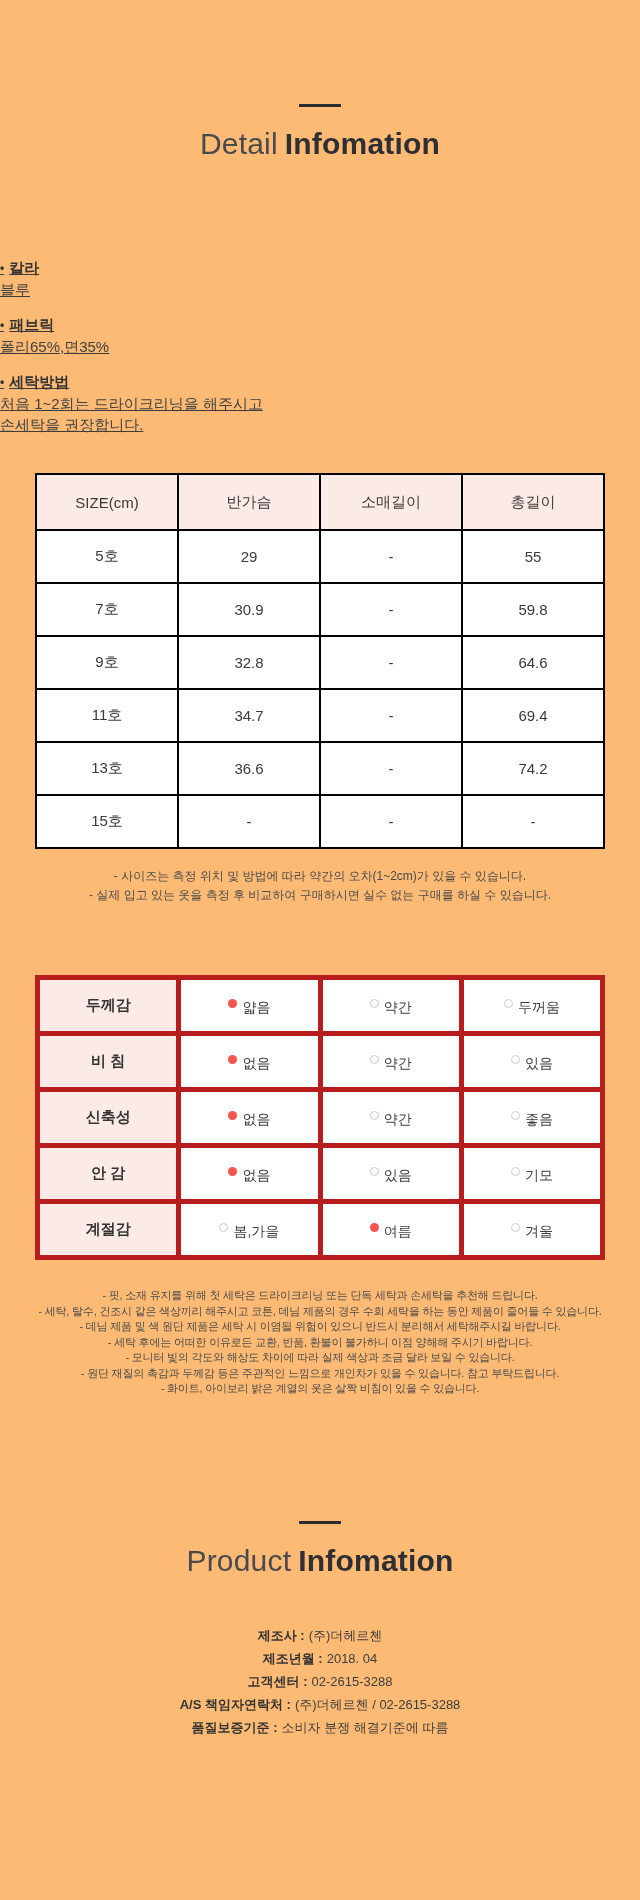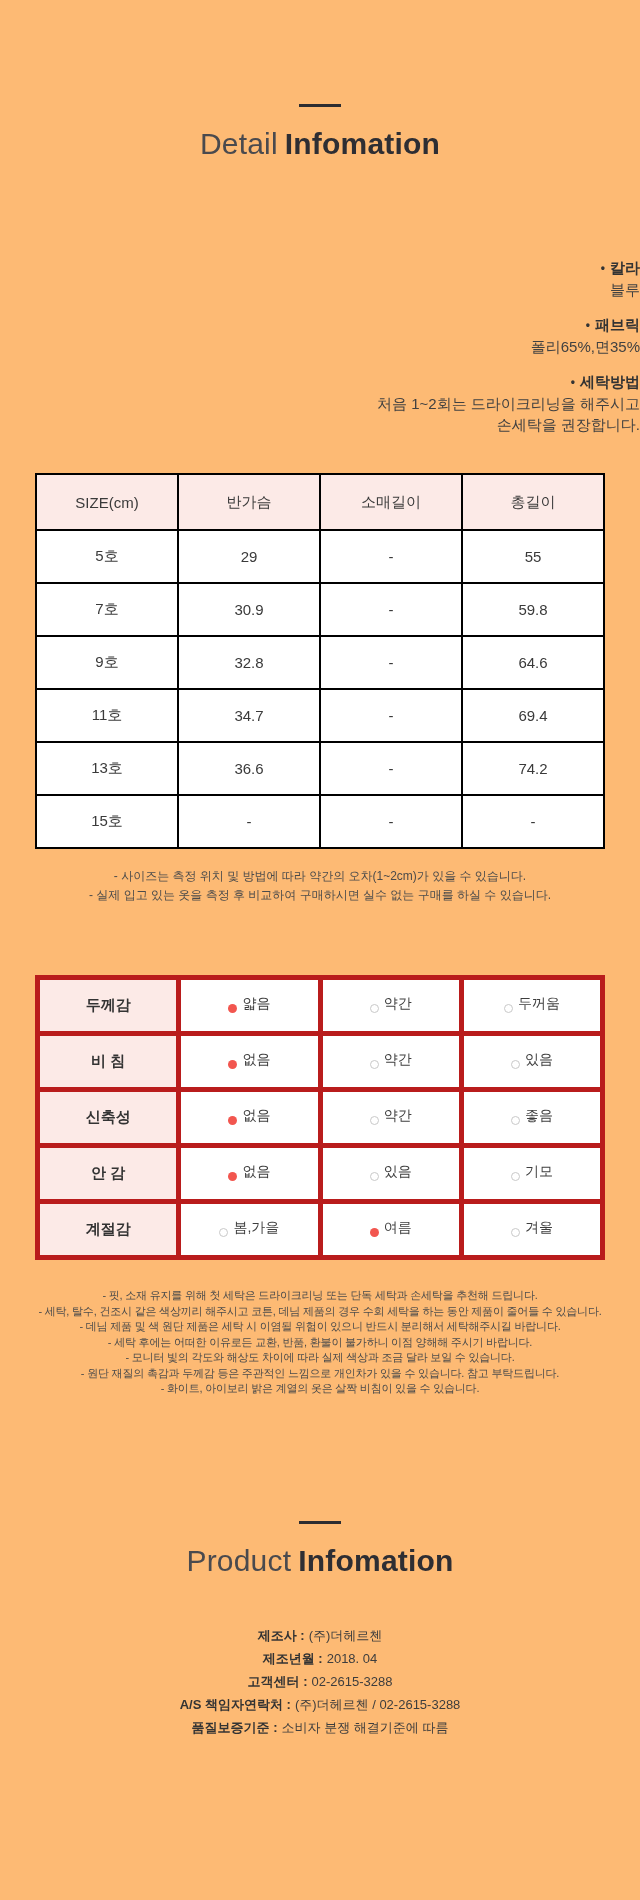--- a/index.html
+++ b/index.html
@@ -4,40 +4,40 @@
 <style>
   html,body { margin:0; padding:0; background:#fff; }
   body { font-family:"Liberation Sans","DejaVu Sans",sans-serif; color:#3c3c3f; }
   .page { width:640px; height:1900px; margin:0 auto; background:#fdba74; box-sizing:border-box; padding-top:104px; overflow:hidden; }
 
   .divider-line { width:42px; height:3px; background:#2c2c30; margin:0 auto 20px auto; }
   .sec-title { margin:0; text-align:center; font-size:30px; color:#3a3a3e; font-weight:300; letter-spacing:0.2px; }
   .sec-title .light { font-weight:300; color:#4a4a4e; }
   .sec-title .bold { font-weight:700; color:#2e2e33; margin-left:7px; }
 
-  .bullets { margin-top:96px; text-align:right; }
+  .bullets { margin-top:96px; text-align:left;text-decoration:underline; }
   .bullet-group { margin-bottom:14px; }
   .bullet-label { font-size:15px; font-weight:700; color:#333; line-height:21px; }
   .dot { font-size:12px; margin-right:5px; color:#333; vertical-align:1px; }
   .bullet-value { font-size:15px; color:#414141; line-height:21px; }
 
   table { border-collapse:collapse; table-layout:fixed; }
   .size-table { width:570px; margin:38px auto 0 auto; }
   .size-table th, .size-table td { border:2px solid #000000; text-align:center; font-size:15px; color:#3a3a3a; }
   .size-table thead th { background:#fceae7; height:52px; font-weight:400; }
   .size-table td { height:49px; background:#fff; }
 
   .notes { width:572px; margin:18px auto 0 auto; font-size:12px; color:#4b4b4b; line-height:19px; text-align:center; }
   .care-notes { margin-top:28px; font-size:11px; line-height:15.5px; letter-spacing:-0.2px; }
 
   .attr-table { width:570px; margin:70px auto 0 auto; }
   .attr-table th, .attr-table td { border:5px solid #b91c1c; height:49px; text-align:center; }
   .attr-table th { background:#fceae7; font-weight:700; font-size:15px; color:#333; }
   .attr-table td { background:#fff; }
-  .opt { display:inline-flex; align-items:flex-end; font-size:14px; color:#3e3e3e; }
+  .opt { display:inline-flex; align-items:flex-start; font-size:14px; color:#3e3e3e; }
   .radio { width:9px; height:9px; border-radius:50%; display:inline-block; margin-right:5px; box-sizing:border-box; }
   .radio.on { background:#f2564f; }
   .radio.off { background:#fff; border:1px solid #c9c9c9; }
 
   .product-sec { margin-top:124px; }
   .info-rows { margin-top:46px; text-align:center; font-size:13px; color:#3d3d3d; }
   .info-row { line-height:23px; }
   .info-label { font-weight:700; color:#333; }
   .info-value { font-weight:400; margin-left:4px; }
 </style>

